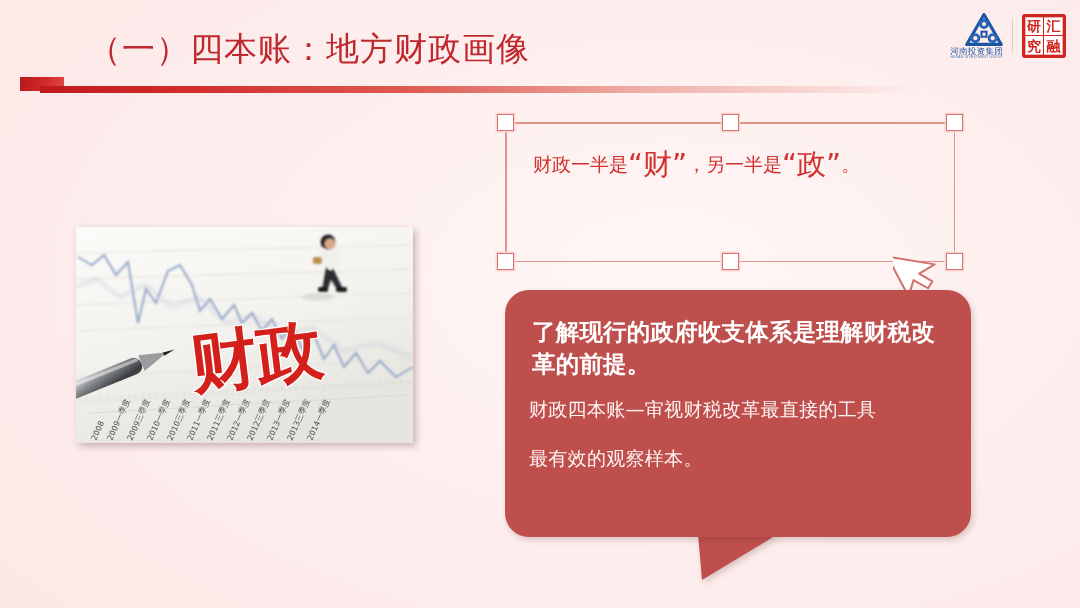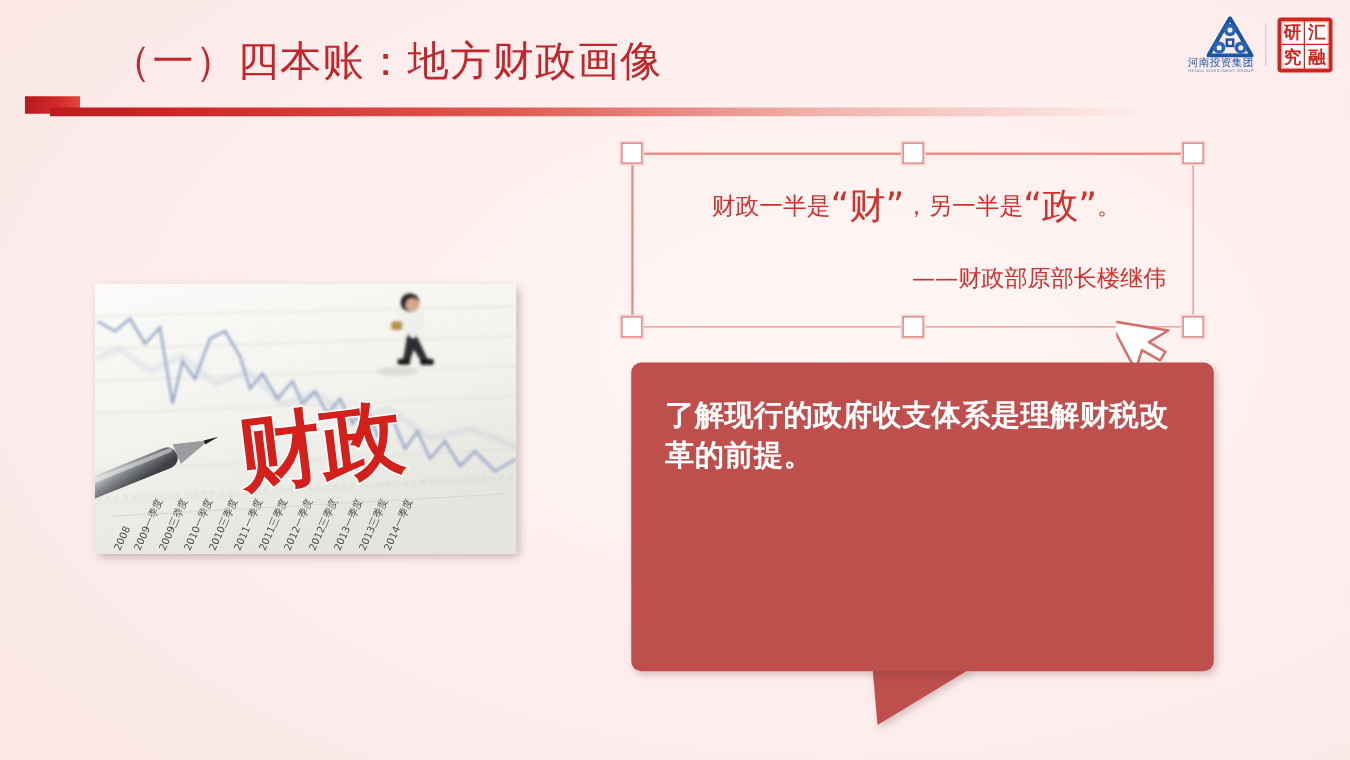--- a/index.html
+++ b/index.html
@@ -96,37 +96,36 @@
     box-shadow:0 0 0 1.4px #f6d4d1;
   }
   .h-tl{ left:-8px; top:-8px; }  .h-tc{ left:calc(50% - 8px); top:-8px; }
   .h-tr{ right:-8px; top:-8px; } .h-bl{ left:-8px; bottom:-8px; }
   .h-bc{ left:calc(50% - 8px); bottom:-8px; } .h-br{ right:-8px; bottom:-8px; }
   #quote-text {
     position:absolute; left:28px; top:28px; width:400px;
     color:#d2302c; font-size:19px; line-height:1;
     white-space:nowrap;
     font-family:"DejaVu Sans","Liberation Sans",sans-serif;
-    text-align:center;
   }
   #quote-text .big { font-size:29px; vertical-align:-3px; }
   #quote-attrib {
     position:absolute; right:22px; top:93px;
     color:#d2302c; font-size:18.5px; line-height:1;
     white-space:nowrap;
     font-family:"DejaVu Sans","Liberation Sans",sans-serif;
   }
   
   #cursor { position:absolute; left:893px; top:243px; width:48px; height:50px; }
   
   #bubble {
     position:absolute; left:505px; top:290px;
     width:466px; height:247px;
     background:#bf4f4c;
-    border-radius:8px;
+    border-radius:24px;
     box-shadow:2px 3px 6px rgba(90,40,40,.22);
   }
   #bubble-tail {
     position:absolute; left:698px; top:534px;
     width:80px; height:48px;
     filter:drop-shadow(2px 3px 3px rgba(90,40,40,.22));
   }
   #bubble-head {
     position:absolute; left:27px; top:26px; width:412px;
     color:#ffffff; font-size:23.5px; font-weight:700; line-height:1.38;
@@ -278,32 +277,35 @@
     <div class="handle h-tc"></div>
     <div class="handle h-tr"></div>
     <div class="handle h-bl"></div>
     <div class="handle h-bc"></div>
     <div class="handle h-br"></div>
 
     <div id="quote-text">
       <span>财政一半是</span><span class="big">“财”</span><span>，另一半是</span><span class="big">“政”</span><span>。</span>
     </div>
 
-    <div id="quote-attrib">——财政部原部长楼继伟</div>
   </div>
 
   <div id="cursor">
     <svg viewBox="0 0 48 50" width="48" height="50" aria-hidden="true">
       <path d="M3 2 L3 47 L15 35 L24 49 L31 45 L23 32 L41 31 Z" fill="#ffffff" stroke="#d2706b" stroke-width="2" stroke-linejoin="round" transform="rotate(-28 22 25)"></path>
     </svg>
   </div>
 
   <div id="bubble-tail">
     <svg viewBox="0 0 80 48" width="80" height="48" aria-hidden="true">
       <path d="M0 0 L80 0 L4 46 Z" fill="#bf4f4c"></path>
     </svg>
   </div>
 
   <div id="bubble">
     <div id="bubble-head">了解现行的政府收支体系是理解财税改革的前提。</div>
+    <div id="bubble-body">
+      <p>财政四本账—审视财税改革最直接的工具</p>
+      <p>最有效的观察样本。</p>
+    </div>
   </div>
 
 </div>
 
 </body></html>

